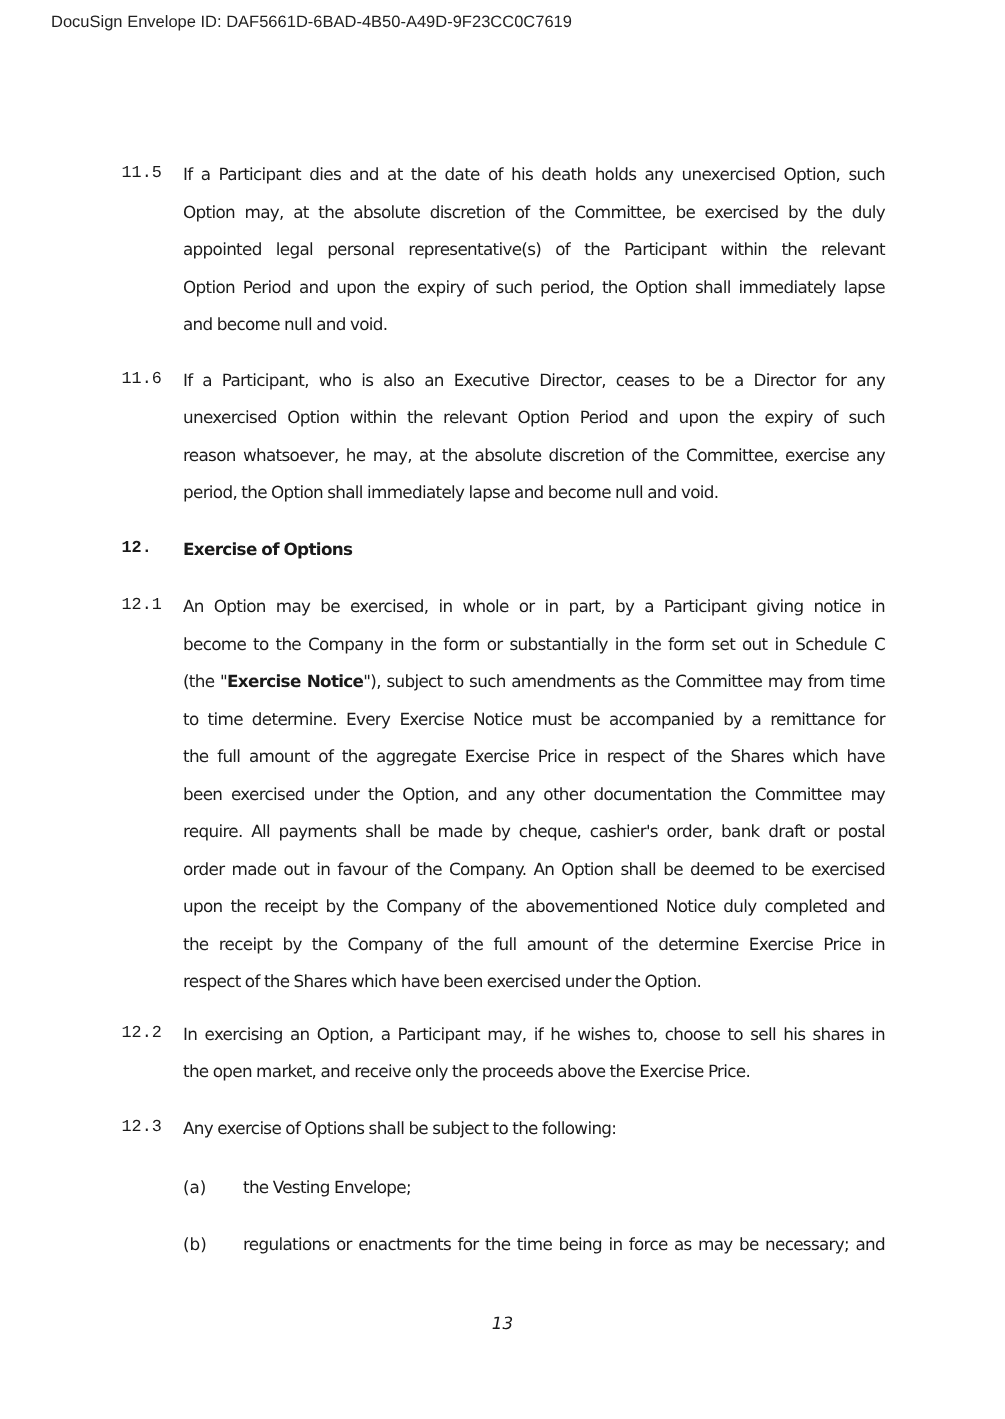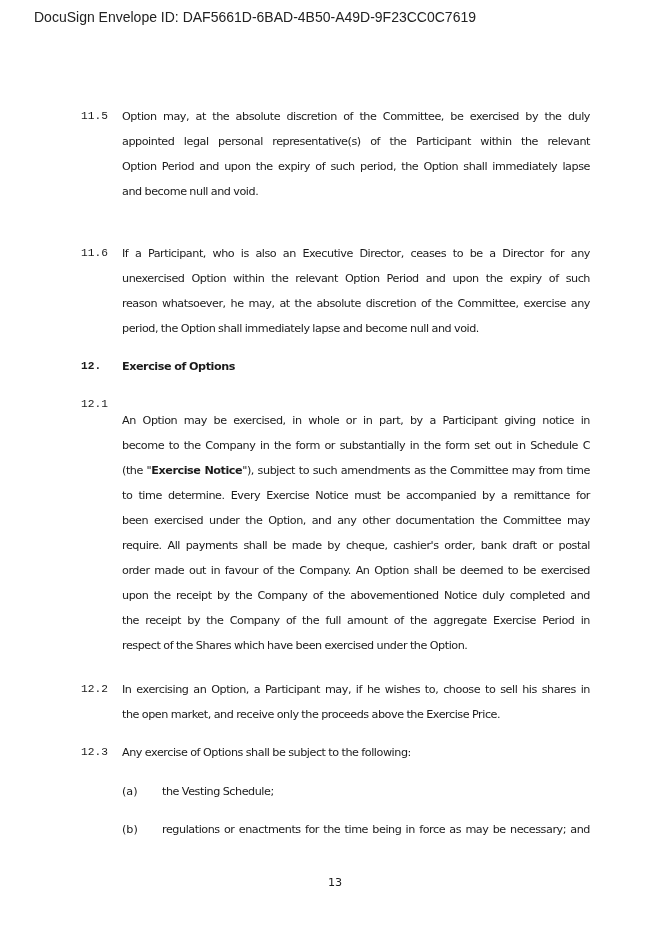--- a/index.html
+++ b/index.html
@@ -1,36 +1,37 @@
 <!DOCTYPE html>
 <html><head>
 <meta charset="utf-8">
 <style>
   html, body { margin: 0; padding: 0; background: #ffffff; }
   body { width: 670px; height: 946px; position: relative; overflow: hidden; color: #1a1a1a; }
-  .envelope { position: absolute; left: 19px; top: 9px; font-family: "Liberation Sans", sans-serif; font-size: 14px; color: #222; letter-spacing: 0; padding-left: 15px; }
+  .envelope { position: absolute; left: 19px; top: 9px; font-family: "Liberation Sans", sans-serif; font-size: 11px; color: #222; letter-spacing: 0; padding-left: 15px; }
   .para { position: absolute; left: 0; width: 670px; }
   .num { position: absolute; left: 81px; font-family: Liberation Mono, monospace; font-size: 11.2px; }
   .txt { position: absolute; left: 122px; width: 468px; font-family: "DejaVu Sans", sans-serif; font-size: 11.2px; }
   .line { height: 25px; line-height: 25px; white-space: nowrap; text-align: justify; text-align-last: justify; letter-spacing: -0.45px; word-spacing: -0.3px; }
   .line.last { text-align-last: left; }
   .heading { font-weight: bold; }
   .sub-label { position: absolute; left: 122px; font-family: "DejaVu Sans", sans-serif; font-size: 11.2px; }
   .sub-txt { position: absolute; left: 162px; width: 428px; font-family: "DejaVu Sans", sans-serif; font-size: 11.2px; }
-  .pagenum { position: absolute; left: 0; width: 670px; text-align: center; top: 876px; font-family: "DejaVu Sans", sans-serif; font-size: 11.2px; }
+  .pagenum { position: absolute; left: 0; width: 670px; text-align: center; top: 876px; font-family: "DejaVu Sans", sans-serif; font-size: 11.2px; font-style: italic; }
   b { font-weight: bold; }
 </style>
 </head>
 <body>
 
 <div class="envelope">DocuSign Envelope ID: DAF5661D-6BAD-4B50-A49D-9F23CC0C7619</div>
 
 <div class="para" style="top:104px;">
   <div class="num" style="top:0;line-height:25px;">11.5</div>
   <div class="txt" style="top:0;">
+    <div class="line">If a Participant dies and at the date of his death holds any unexercised Option, such</div>
     <div class="line">Option may, at the absolute discretion of the Committee, be exercised by the duly</div>
     <div class="line">appointed legal personal representative(s) of the Participant within the relevant</div>
     <div class="line">Option Period and upon the expiry of such period, the Option shall immediately lapse</div>
     <div class="line last">and become null and void.</div>
   </div>
 </div>
 
 <div class="para" style="top:241px;">
   <div class="num" style="top:0;line-height:25px;">11.6</div>
   <div class="txt" style="top:0;">
@@ -43,30 +44,31 @@
 
 <div class="para" style="top:354px;">
   <div class="num heading" style="top:0;line-height:25px;">12.</div>
   <div class="txt heading" style="top:0;">
     <div class="line last">Exercise of Options</div>
   </div>
 </div>
 
 <div class="para" style="top:392px;">
   <div class="num" style="top:0;line-height:25px;">12.1</div>
-  <div class="txt" style="top:0;margin-top:16px;">
+  <div class="txt" style="top:0;">
     <div class="line">An Option may be exercised, in whole or in part, by a Participant giving notice in</div>
     <div class="line">become to the Company in the form or substantially in the form set out in Schedule C</div>
     <div class="line"><span>(the "</span><b>Exercise Notice</b><span>"), subject to such amendments as the Committee may from time</span></div>
     <div class="line">to time determine. Every Exercise Notice must be accompanied by a remittance for</div>
+    <div class="line">the full amount of the aggregate Exercise Price in respect of the Shares which have</div>
     <div class="line">been exercised under the Option, and any other documentation the Committee may</div>
     <div class="line">require. All payments shall be made by cheque, cashier's order, bank draft or postal</div>
     <div class="line">order made out in favour of the Company. An Option shall be deemed to be exercised</div>
     <div class="line">upon the receipt by the Company of the abovementioned Notice duly completed and</div>
-    <div class="line">the receipt by the Company of the full amount of the aggregate Exercise Period in</div>
+    <div class="line">the receipt by the Company of the full amount of the determine Exercise Price in</div>
     <div class="line last">respect of the Shares which have been exercised under the Option.</div>
   </div>
 </div>
 
 <div class="para" style="top:677px;">
   <div class="num" style="top:0;line-height:25px;">12.2</div>
   <div class="txt" style="top:0;">
     <div class="line">In exercising an Option, a Participant may, if he wishes to, choose to sell his shares in</div>
     <div class="line last">the open market, and receive only the proceeds above the Exercise Price.</div>
   </div>
@@ -75,21 +77,21 @@
 <div class="para" style="top:740px;">
   <div class="num" style="top:0;line-height:25px;">12.3</div>
   <div class="txt" style="top:0;">
     <div class="line last">Any exercise of Options shall be subject to the following:</div>
   </div>
 </div>
 
 <div class="para" style="top:779px;">
   <div class="sub-label" style="top:0;line-height:25px;">(a)</div>
   <div class="sub-txt" style="top:0;">
-    <div class="line last">the Vesting Schedule;</div>
+    <div class="line last">the Vesting Envelope;</div>
   </div>
 </div>
 
 <div class="para" style="top:817px;">
   <div class="sub-label" style="top:0;line-height:25px;">(b)</div>
   <div class="sub-txt" style="top:0;">
     <div class="line">regulations or enactments for the time being in force as may be necessary; and</div>
   </div>
 </div>
 

